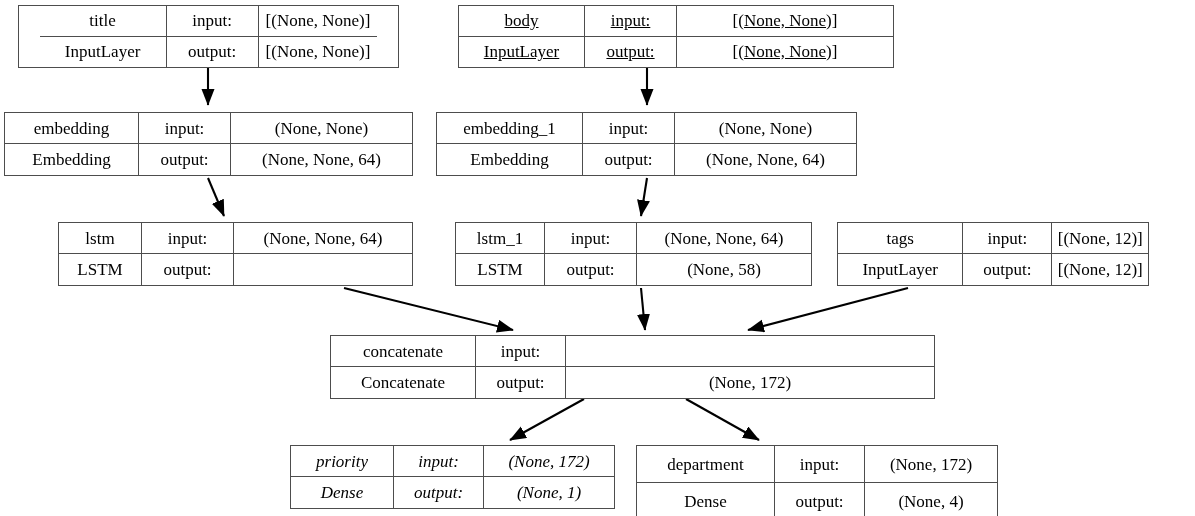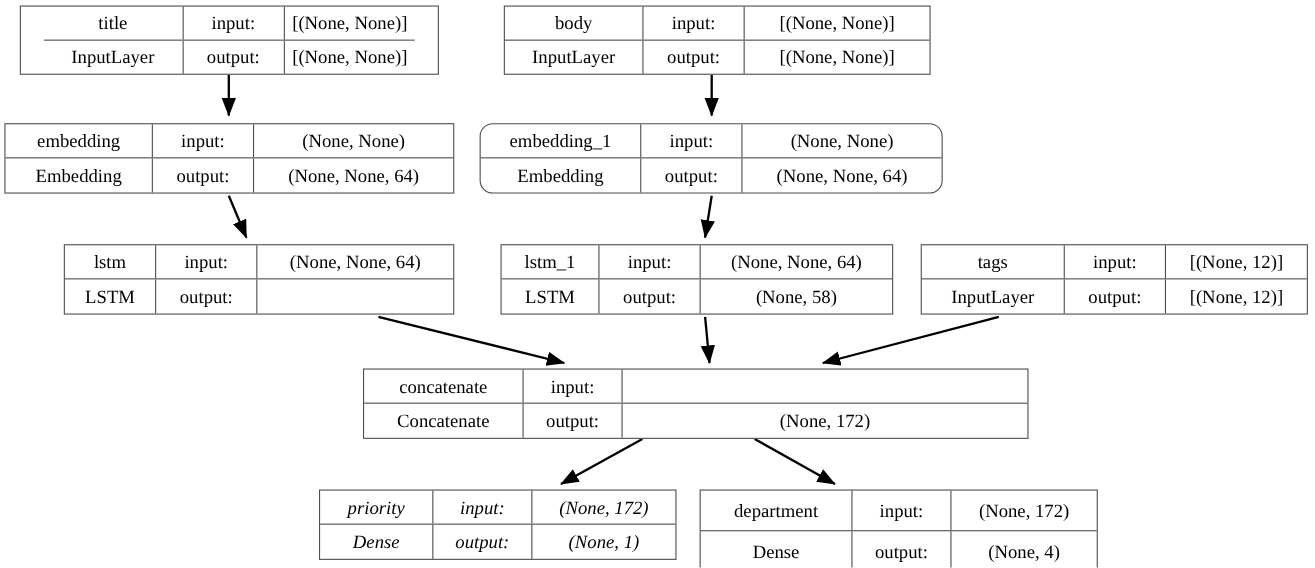--- a/index.html
+++ b/index.html
@@ -98,21 +98,21 @@
       <div class="cell cell-io" style="width:92px;">input:</div>
       <div class="cell cell-shape">[(None, None)]</div>
     </div>
     <div class="node-row">
       <div class="cell cell-name" style="width:127px;">InputLayer</div>
       <div class="cell cell-io" style="width:92px;">output:</div>
       <div class="cell cell-shape">[(None, None)]</div>
     </div>
   </div>
 
-  <div class="node" style="left:458px; top:5px; width:388px; height:63px;">
+  <div class="node" style="left:458px; top:5px; width:436px; height:63px;text-decoration:underline;">
     <div class="node-row row-top">
       <div class="cell cell-name" style="width:126px;">body</div>
       <div class="cell cell-io" style="width:92px;">input:</div>
       <div class="cell cell-shape">[(None, None)]</div>
     </div>
     <div class="node-row">
       <div class="cell cell-name" style="width:126px;">InputLayer</div>
       <div class="cell cell-io" style="width:92px;">output:</div>
       <div class="cell cell-shape">[(None, None)]</div>
     </div>
@@ -124,21 +124,21 @@
       <div class="cell cell-io" style="width:92px;">input:</div>
       <div class="cell cell-shape">(None, None)</div>
     </div>
     <div class="node-row">
       <div class="cell cell-name" style="width:134px;">Embedding</div>
       <div class="cell cell-io" style="width:92px;">output:</div>
       <div class="cell cell-shape">(None, None, 64)</div>
     </div>
   </div>
 
-  <div class="node" style="left:436px; top:112px; width:421px; height:64px;border-radius:12px;">
+  <div class="node" style="left:436px; top:112px; width:421px; height:64px;">
     <div class="node-row row-top">
       <div class="cell cell-name" style="width:146px;">embedding_1</div>
       <div class="cell cell-io" style="width:92px;">input:</div>
       <div class="cell cell-shape">(None, None)</div>
     </div>
     <div class="node-row">
       <div class="cell cell-name" style="width:146px;">Embedding</div>
       <div class="cell cell-io" style="width:92px;">output:</div>
       <div class="cell cell-shape">(None, None, 64)</div>
     </div>
@@ -162,21 +162,21 @@
       <div class="cell cell-io" style="width:92px;">input:</div>
       <div class="cell cell-shape">(None, None, 64)</div>
     </div>
     <div class="node-row">
       <div class="cell cell-name" style="width:89px;">LSTM</div>
       <div class="cell cell-io" style="width:92px;">output:</div>
       <div class="cell cell-shape">(None, 58)</div>
     </div>
   </div>
 
-  <div class="node" style="left:837px; top:222px; width:352px; height:64px;">
+  <div class="node" style="left:837px; top:222px; width:312px; height:64px;">
     <div class="node-row row-top">
       <div class="cell cell-name" style="width:130px;">tags</div>
       <div class="cell cell-io" style="width:92px;">input:</div>
       <div class="cell cell-shape">[(None, 12)]</div>
     </div>
     <div class="node-row">
       <div class="cell cell-name" style="width:130px;">InputLayer</div>
       <div class="cell cell-io" style="width:92px;">output:</div>
       <div class="cell cell-shape">[(None, 12)]</div>
     </div>

